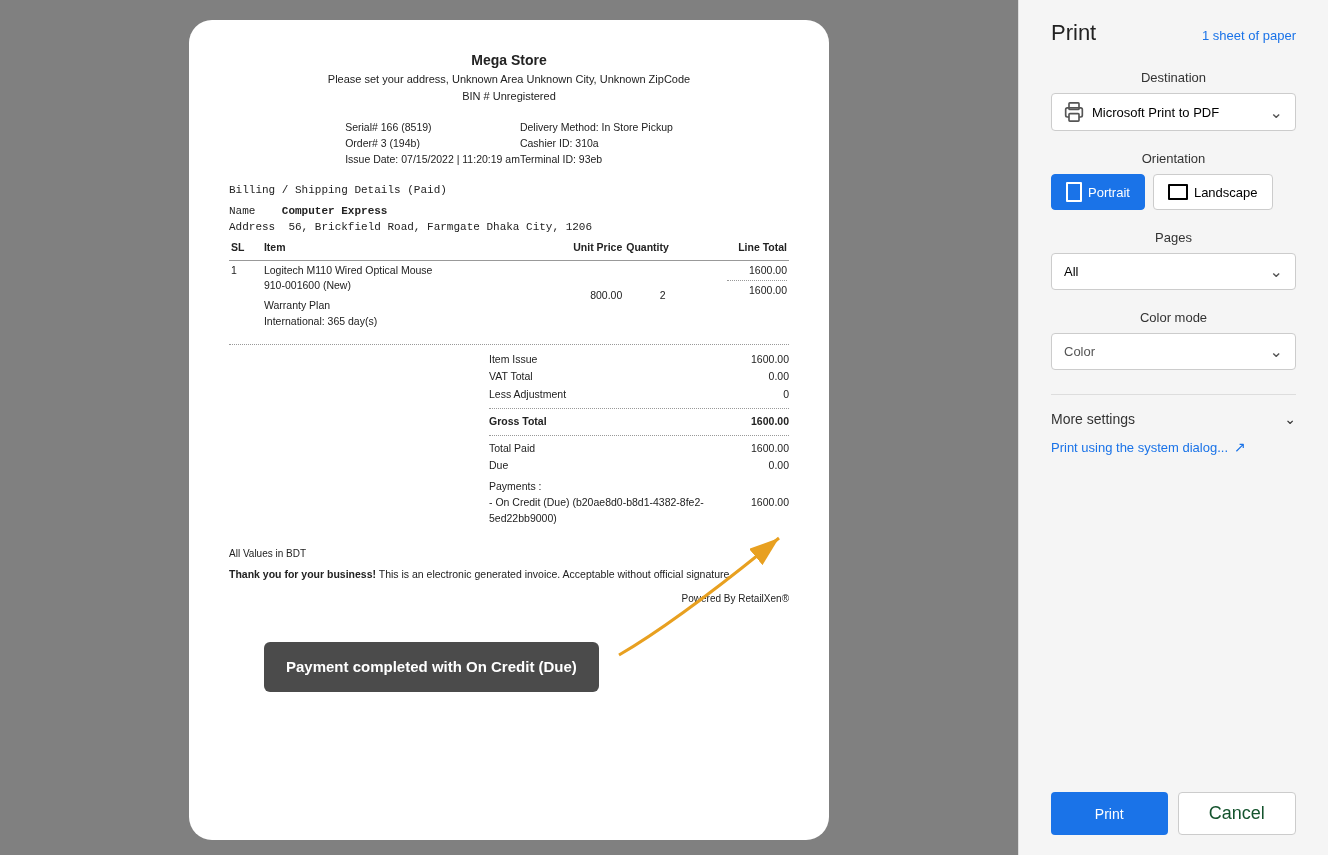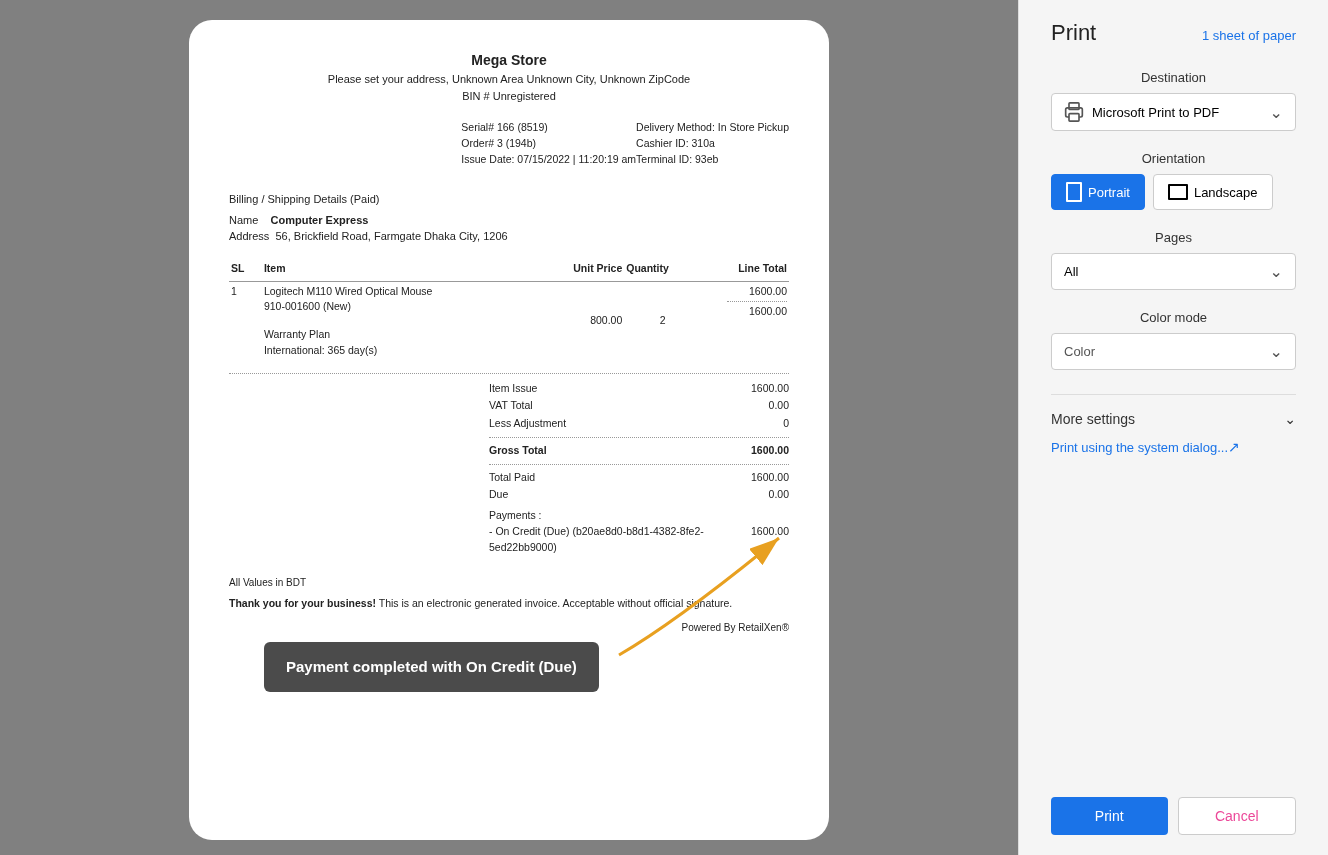--- a/index.html
+++ b/index.html
@@ -45,32 +45,33 @@
       font-weight: bold;
     }
 
     .invoice-header .address-line,
     .invoice-header .bin-line {
       font-size: 11px;
     }
 
     .invoice-meta {
       display: flex;
-      justify-content: flex-end;
-      font-size: 10.5px;
-      margin-bottom: 24px;
+      justify-content: center;
+      font-size: 10.5px;
+      margin-bottom: 15px;
     }
 
     .invoice-meta-left, .invoice-meta-right {
       display: flex;
       flex-direction: column;
     }
 
     .billing-section {
-      margin-bottom: 12px;
+      margin-bottom: 0;
+      font-family: Liberation Mono, monospace;
     }
 
     .billing-title {
       font-size: 11px;
       margin-bottom: 4px;
     }
 
     .billing-name {
       font-weight: bold;
     }
@@ -330,20 +331,21 @@
       justify-content: space-between;
       font-size: 14px;
       color: #333;
       cursor: pointer;
       margin-bottom: 12px;
     }
 
     .system-dialog-link {
       display: flex;
       align-items: center;
+      gap: 6px;
       font-size: 13px;
       color: #1a73e8;
       cursor: pointer;
       text-decoration: none;
     }
 
     .external-link-icon {
       font-size: 14px;
     }
 
@@ -362,24 +364,24 @@
       border: none;
       border-radius: 4px;
       font-size: 14px;
       cursor: pointer;
     }
 
     .cancel-btn {
       flex: 1;
       padding: 10px;
       background: white;
-      color: #ec4899;
+      color: #14532d;
       border: 1px solid #ccc;
       border-radius: 4px;
-      font-size: 14px;
+      font-size: 18px;
       cursor: pointer;
     }
 
     .sl-col { width: 30px; }
     .item-col { width: 240px; }
     .unit-col { width: 90px; text-align: right; }
     .qty-col { width: 70px; text-align: center; }
     .linetotal-col { width: 80px; text-align: right; }
 
     .line-prices {
@@ -435,21 +437,21 @@
           <th class="qty-col">Quantity</th>
           <th class="linetotal-col right">Line Total</th>
         </tr>
       </thead>
       <tbody>
         <tr class="item-row">
           <td>1</td>
           <td>
             <div>Logitech M110 Wired Optical Mouse</div>
             <div>910-001600 (New)</div>
-            <div style="margin-top:12px;">Warranty Plan</div>
+            <div style="margin-top:4px;">Warranty Plan</div>
             <div>International: 365 day(s)</div>
           </td>
           <td class="right" style="vertical-align:middle;">800.00</td>
           <td class="right" style="text-align:center; vertical-align:middle;">2</td>
           <td class="right">
             <div class="line-prices">
               <span>1600.00</span>
               <div class="dotted-line" style="width:60px; margin: 2px 0;"></div>
               <span>1600.00</span>
             </div>

